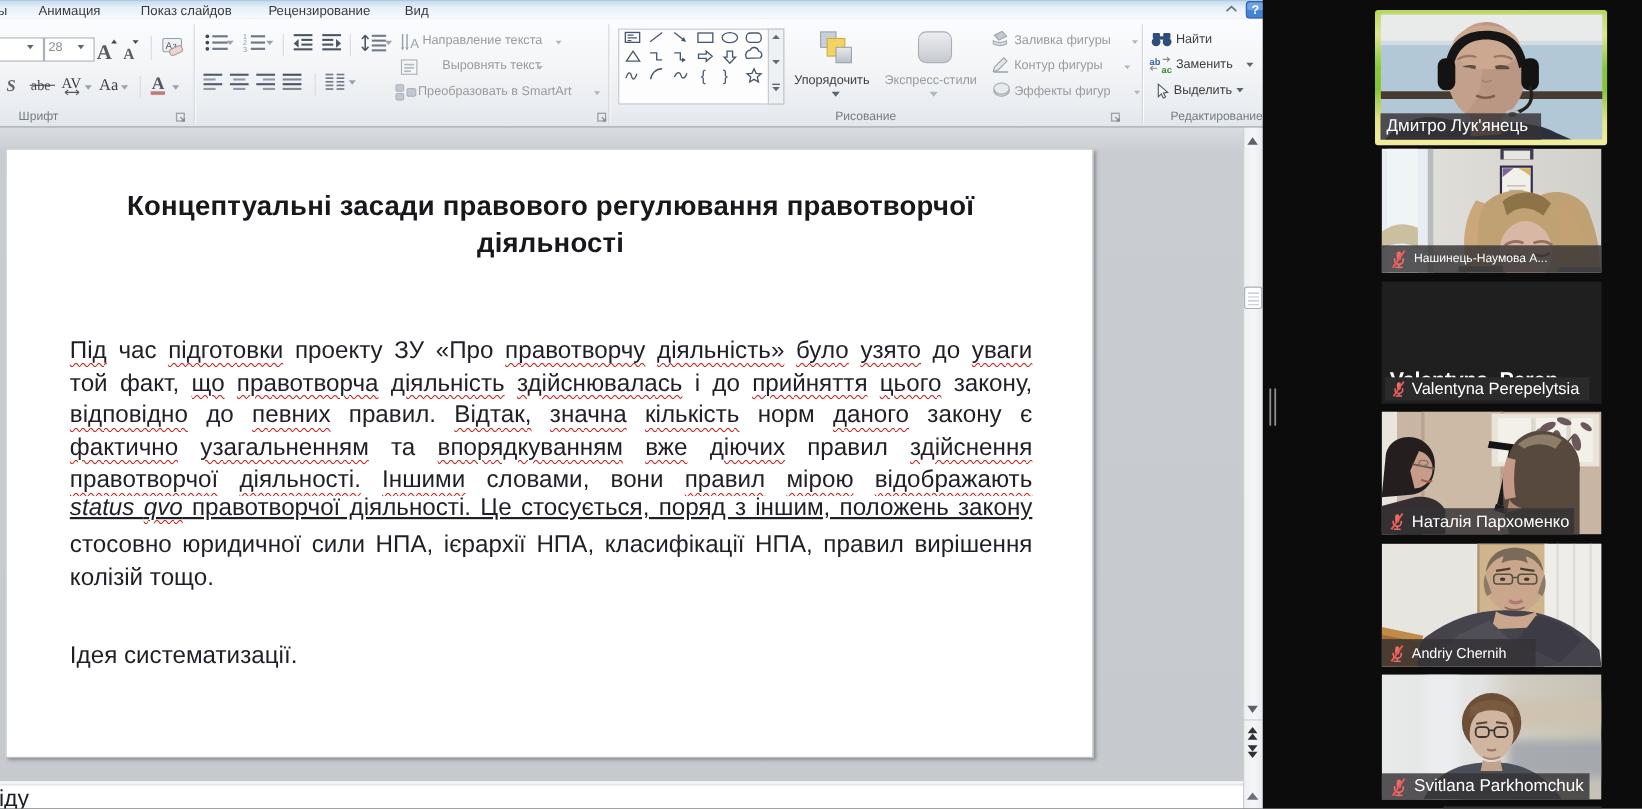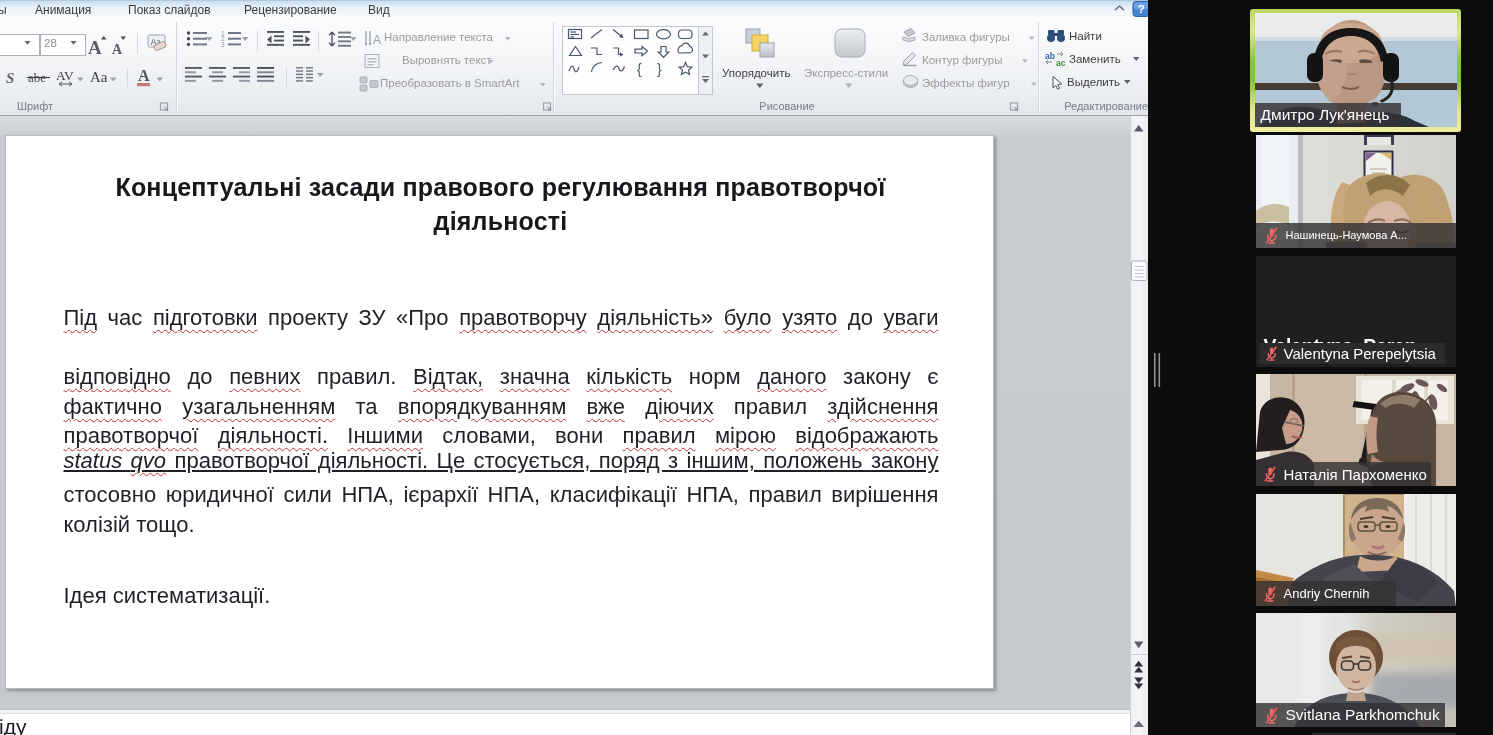--- a/index.html
+++ b/index.html
@@ -317,20 +317,21 @@
             <stop offset="1" stop-color="#c5c9cf"></stop>
           </linearGradient>
       </defs>
     </svg>
   </div>
   <div id="canvas">
     <div id="slide">
       <div id="title">Концептуальні засади правового регулювання правотворчої<br>діяльності</div>
     </div>
     <div class="bl" style="top:187.2px;"><span class="sq">Під</span> час <span class="sq">підготовки</span> проекту ЗУ «Про <span class="sq">правотворчу</span> <span class="sq">діяльність»</span> <span class="sq">було</span> <span class="sq">узято</span> до <span class="sq">уваги</span></div>
+    <div class="bl" style="top:216.7px;">той факт, <span class="sq">що</span> <span class="sq">правотворча</span> <span class="sq">діяльність</span> <span class="sq">здійснювалась</span> і до <span class="sq">прийняття</span> <span class="sq">цього</span> закону,</div>
     <div class="bl" style="top:246.2px;"><span class="sq">відповідно</span> до <span class="sq">певних</span> правил. <span class="sq">Відтак,</span> <span class="sq">значна</span> <span class="sq">кількість</span> норм <span class="sq">даного</span> закону є</div>
     <div class="bl" style="top:275.7px;"><span class="sq">фактично</span> <span class="sq">узагальненням</span> та <span class="sq">впорядкуванням</span> <span class="sq">вже</span> <span class="sq">діючих</span> правил <span class="sq">здійснення</span></div>
     <div class="bl" style="top:305.2px;"><span class="sq">правотворчої</span> <span class="sq">діяльності.</span> <span class="sq">Іншими</span> словами, вони <span class="sq">правил</span> <span class="sq">мірою</span> <span class="sq">відображають</span></div>
     <div class="bl" style="top:330px;text-decoration:underline;"><span class="it">status <span class="sq">qvo</span></span> правотворчої діяльності. Це стосується, поряд з іншим, положень закону</div>
     <div class="bl" style="top:364.2px;">стосовно юридичної сили НПА, ієрархії НПА, класифікації НПА, правил вирішення</div>
     <div class="bl last" style="top:393.7px;">колізій тощо.</div>
     <div class="bl last" style="top:465px;">Ідея систематизації.</div>
   </div>
   <div id="vscroll"></div>
   <svg class="abs" style="left:1105px;top:0;" width="43" height="735" viewBox="0 0 43 735" id="scrollicons">

